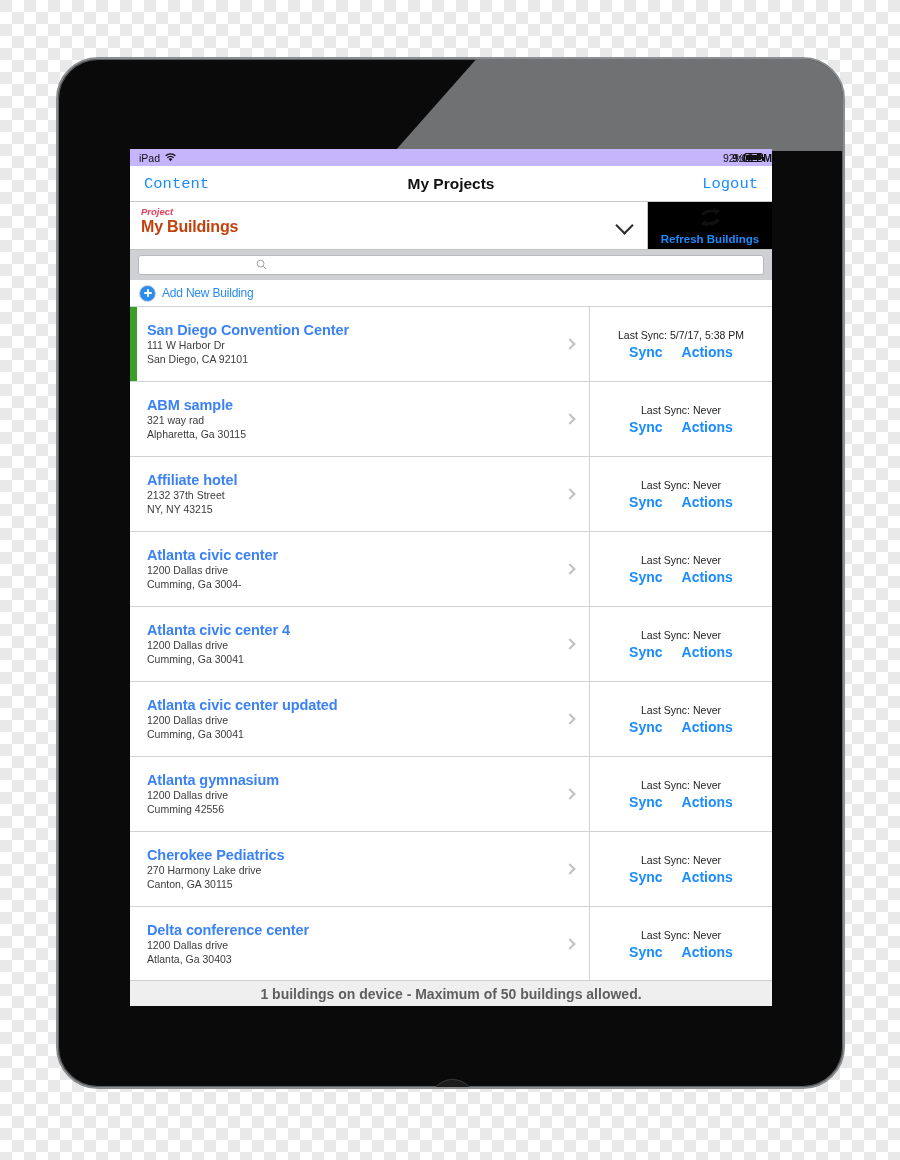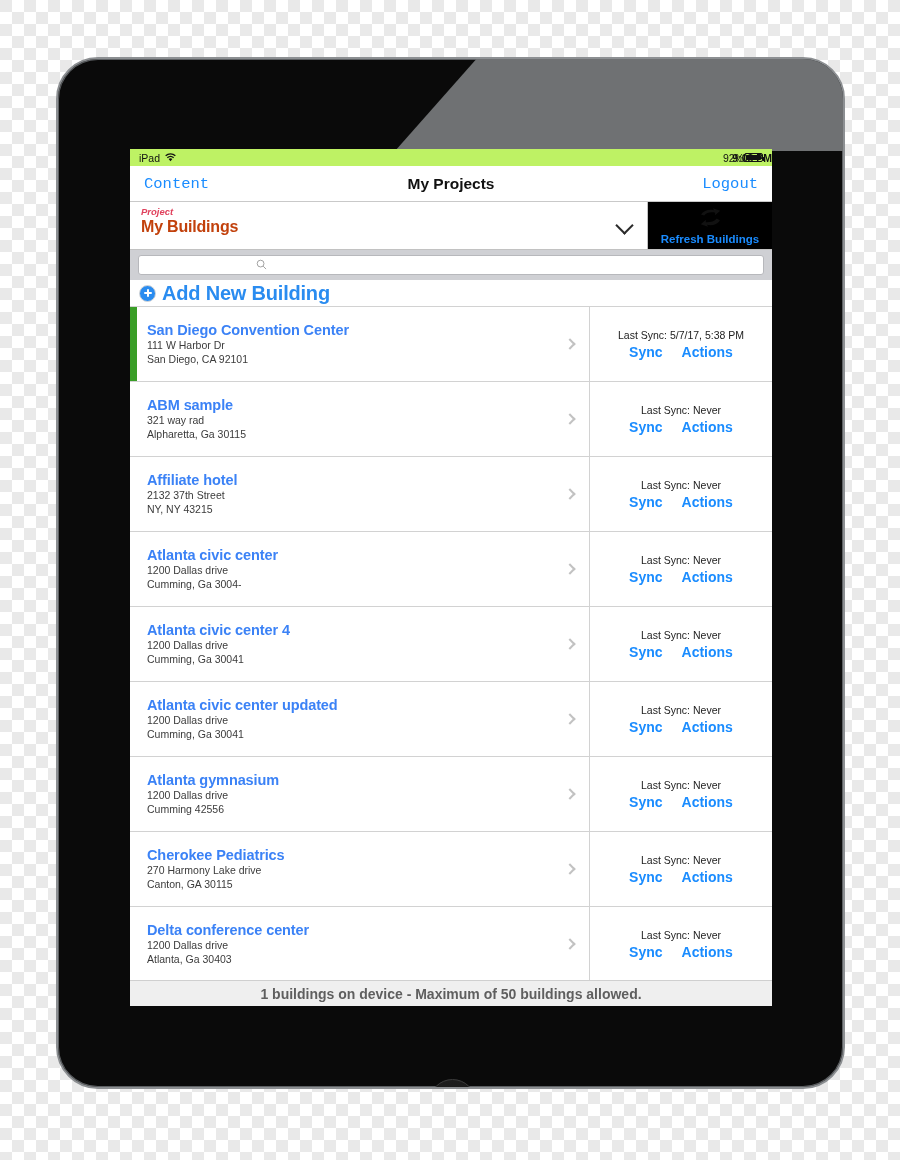--- a/index.html
+++ b/index.html
@@ -38,21 +38,21 @@
   }
 
   
   .screen{
     position:absolute; left:72px; top:90px; width:642px; height:857px;
     background:#ffffff; overflow:hidden;
   }
 
   
   .statusbar{
-    height:17px; background:#bef264; display:flex; align-items:center;
+    height:17px; background:#c4b5fd; display:flex; align-items:center;
     padding:0 9px; font-size:10.5px; color:#111; position:relative;
   }
   .sb-left{ display:flex; align-items:center; gap:5px; }
   .sb-center{
     position:absolute; left:0; right:0; text-align:right;
     font-size:10.5px; font-weight:bold; color:#111;margin-left:20px;
   }
   .sb-right{
     margin-left:auto; display:flex; align-items:center; gap:0;
     font-size:10.5px; position:relative; z-index:2;
@@ -119,21 +119,21 @@
   }
   .plus-icon{
     width:17px; height:17px; border-radius:50%; background:#2a8cf0;
     border:1.5px solid #d6d6d6; position:relative; flex:none;
   }
   .plus-icon:before,.plus-icon:after{
     content:""; position:absolute; background:#fff; border-radius:1px;
   }
   .plus-icon:before{ left:3.5px; top:6.6px; width:8px; height:2.2px; }
   .plus-icon:after{ top:3.5px; left:6.6px; height:8px; width:2.2px; }
-  .addrow-label{ font-size:20px; font-weight:bold; color:#2a8cf0; letter-spacing:-.2px; }
+  .addrow-label{ font-size:12px; font-weight:normal; color:#2a8cf0; letter-spacing:-.2px; }
 
   
   .list{ position:relative; }
   .row{
     display:flex; height:75px; border-bottom:1px solid #d2d2d2; background:#fff;
     position:relative;
   }
   .row-accent{ width:7px; flex:none; background:transparent; }
   .row-accent.on{ background:#3a9e27; }
   .row-main{

